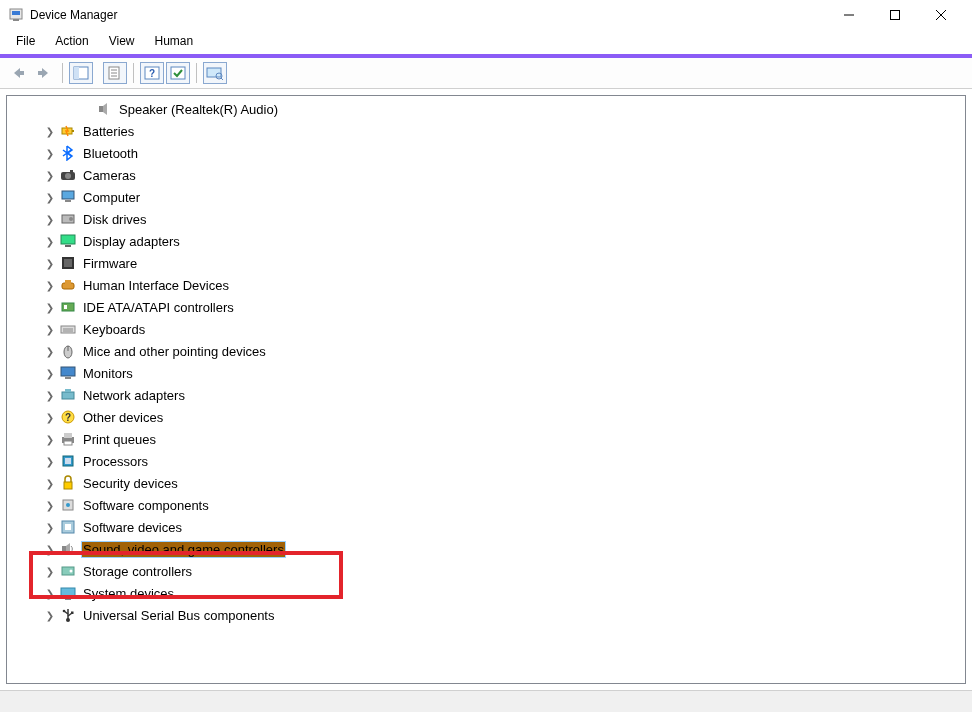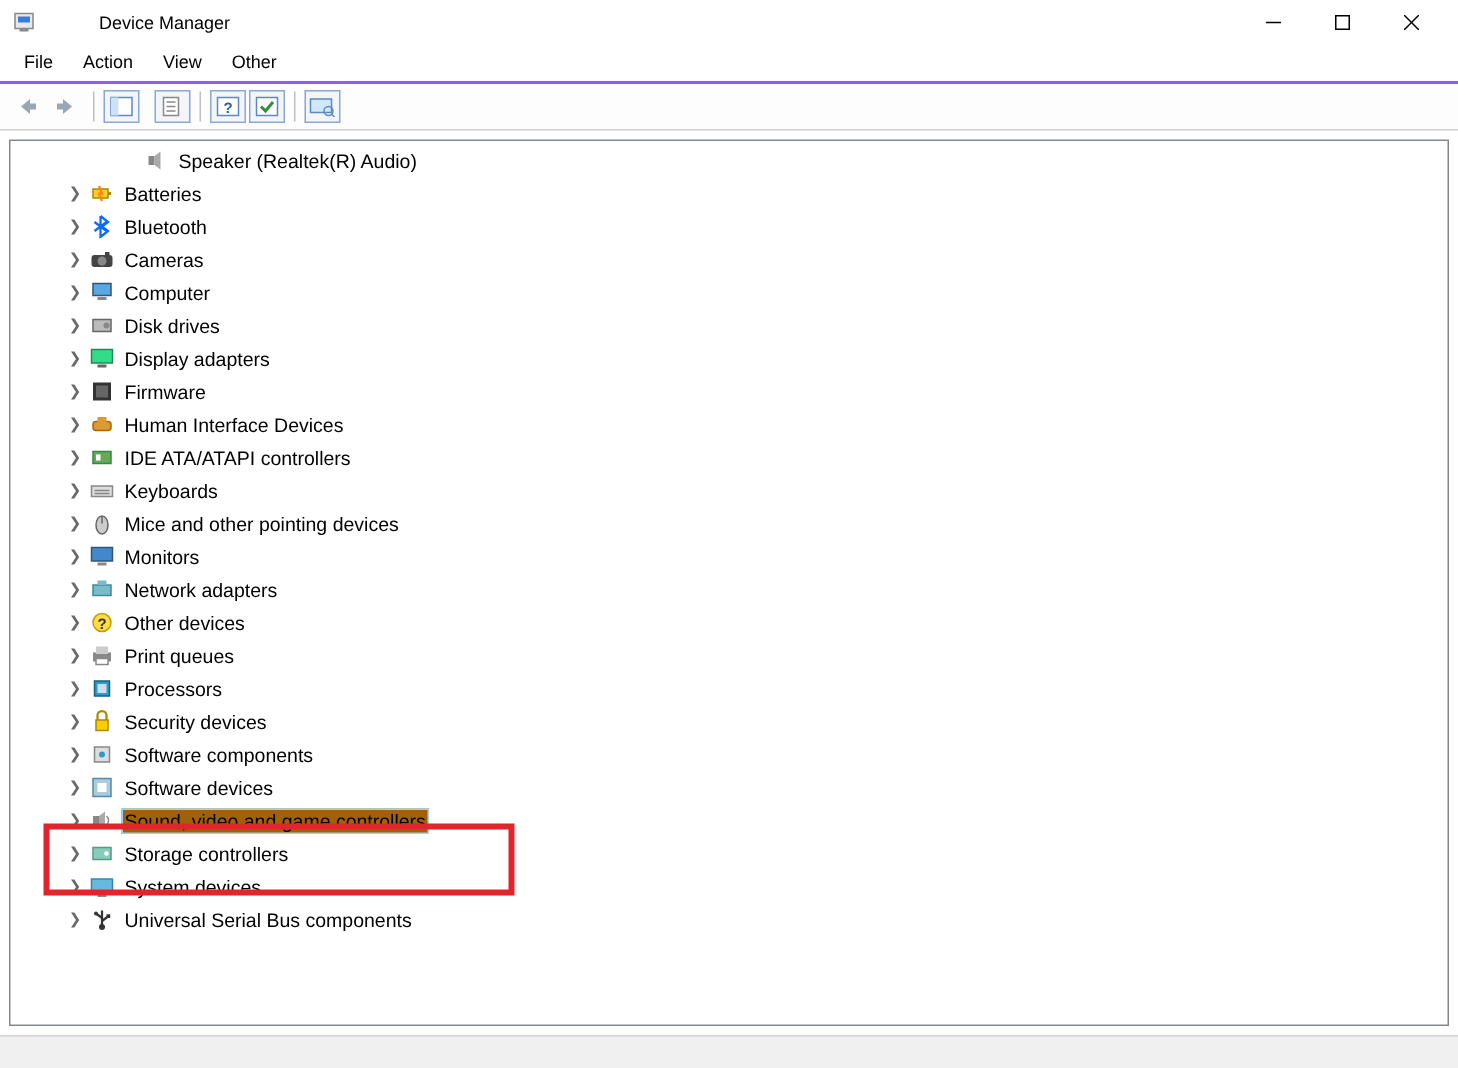--- a/index.html
+++ b/index.html
@@ -18,33 +18,33 @@
       display: flex;
       align-items: center;
       padding: 0 8px;
       background: #ffffff;
     }
     .titlebar-left { display: flex; align-items: center; gap: 6px; flex: 1; }
     .app-icon {
       width: 16px; height: 16px;
       display: inline-flex; align-items: center; justify-content: center;
     }
-    .title-text { font-size: 12px; color: #000; margin-left: 36px; }
+    .title-text { font-size: 12px; color: #000; }
     .titlebar-controls { display: flex; }
     .win-btn {
       width: 46px; height: 30px;
       display: flex; align-items: center; justify-content: center;
       background: transparent; border: none; cursor: default;
     }
     .menubar {
       display: flex;
       gap: 4px;
       padding: 2px 8px 4px 8px;
       font-size: 12px;
-      border-bottom: 2px solid #8b5cf6;
+      border-bottom: 4px solid #8b5cf6;
     }
     .menu-item {
       padding: 2px 8px;
       cursor: default;
     }
     .toolbar {
       display: flex;
       align-items: center;
       gap: 2px;
       padding: 4px 6px;
@@ -161,21 +161,21 @@
           <line x1="10" y1="0" x2="0" y2="10" stroke="#000" stroke-width="1"></line>
         </svg>
     </button>
   </div>
 </div>
 
 <div class="menubar">
   <div class="menu-item">File</div>
   <div class="menu-item">Action</div>
   <div class="menu-item">View</div>
-  <div class="menu-item">Other</div>
+  <div class="menu-item">Human</div>
 </div>
 
 <div class="toolbar">
   <button class="tb-btn">
     <span>
       <svg width="16" height="14">
           <path d="M10 2 L4 7 L10 12 Z" fill="#9aa6b2"></path>
           <rect x="8" y="5" width="6" height="4" fill="#9aa6b2"></rect>
         </svg>
     </span>

